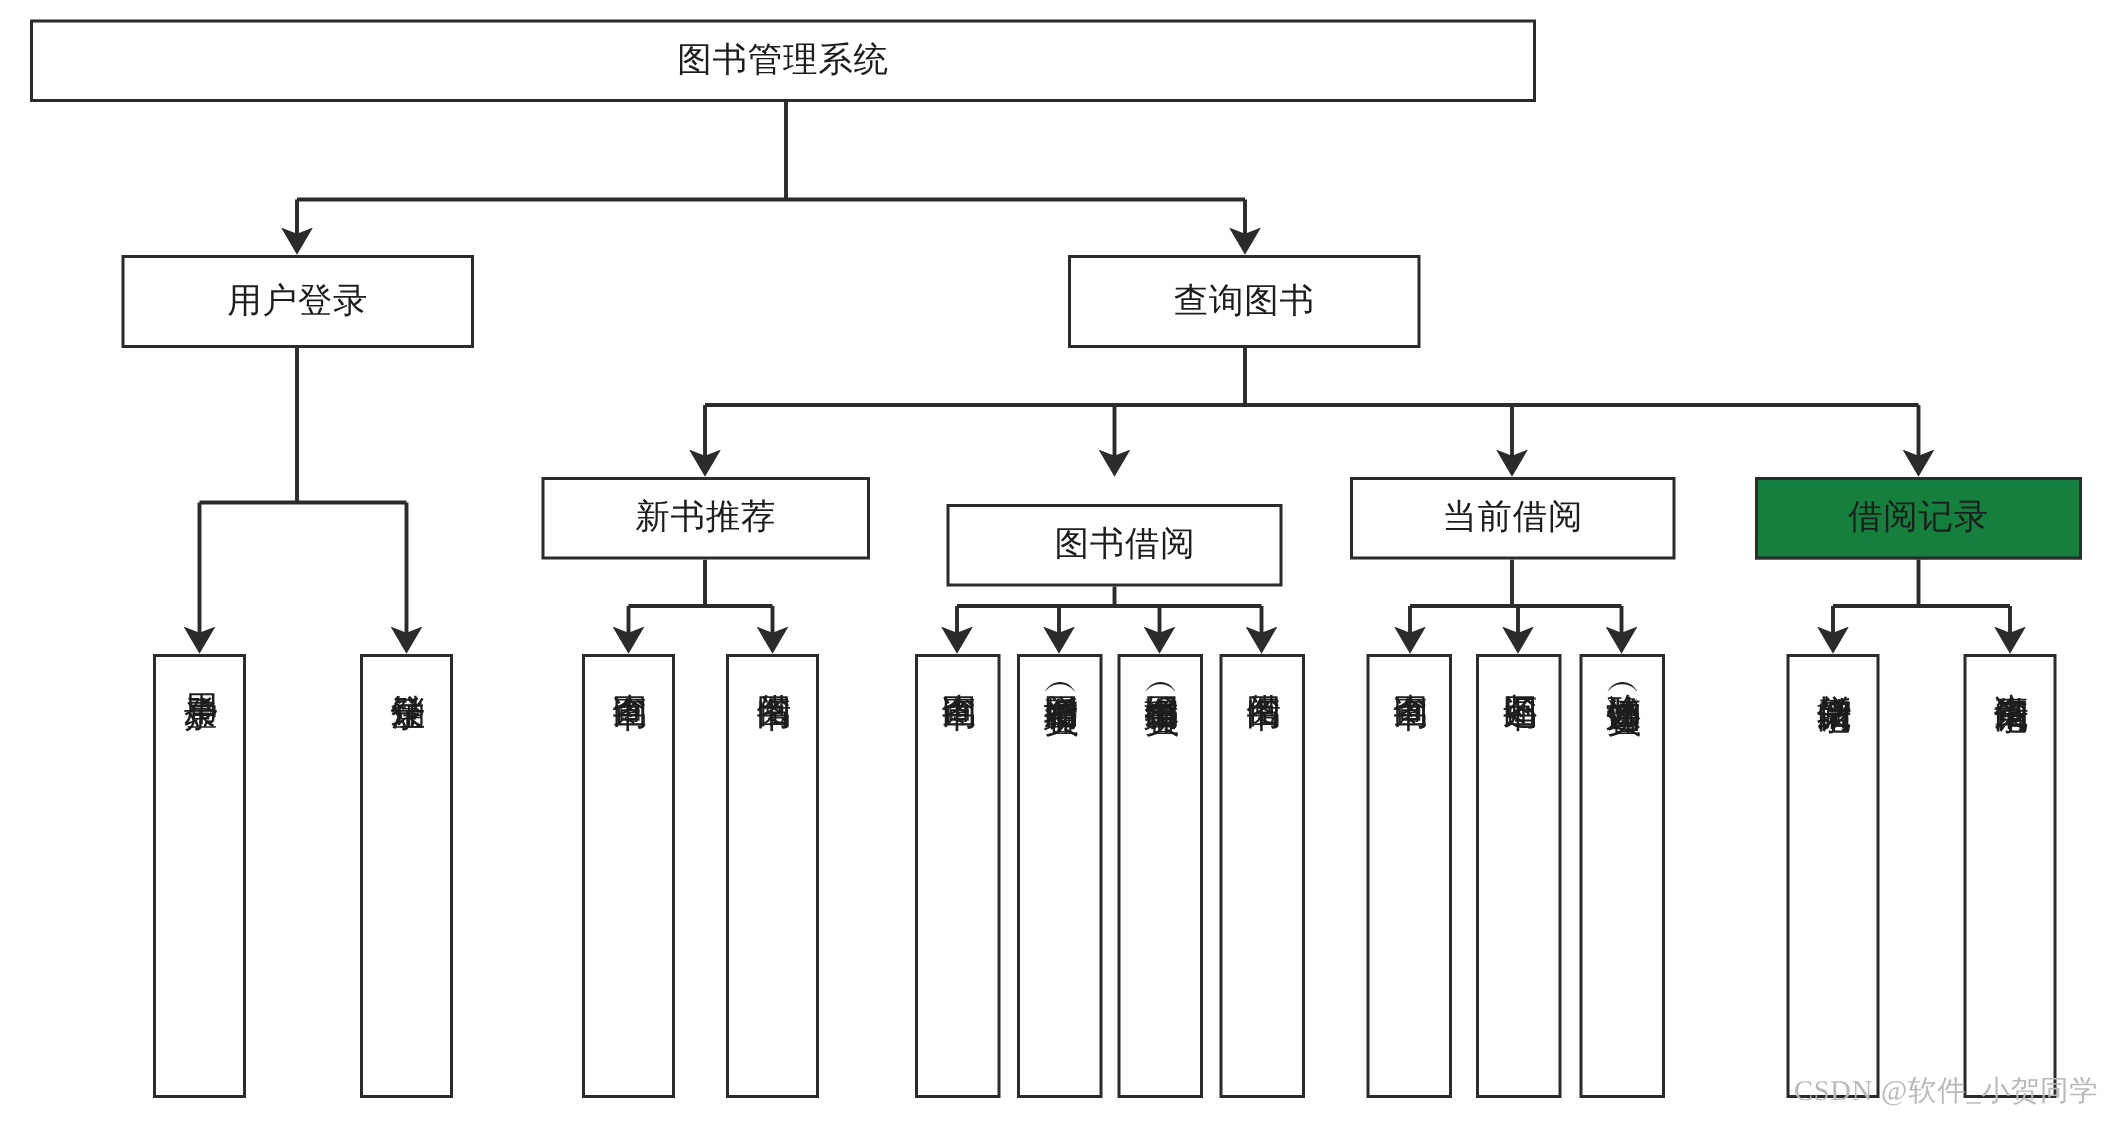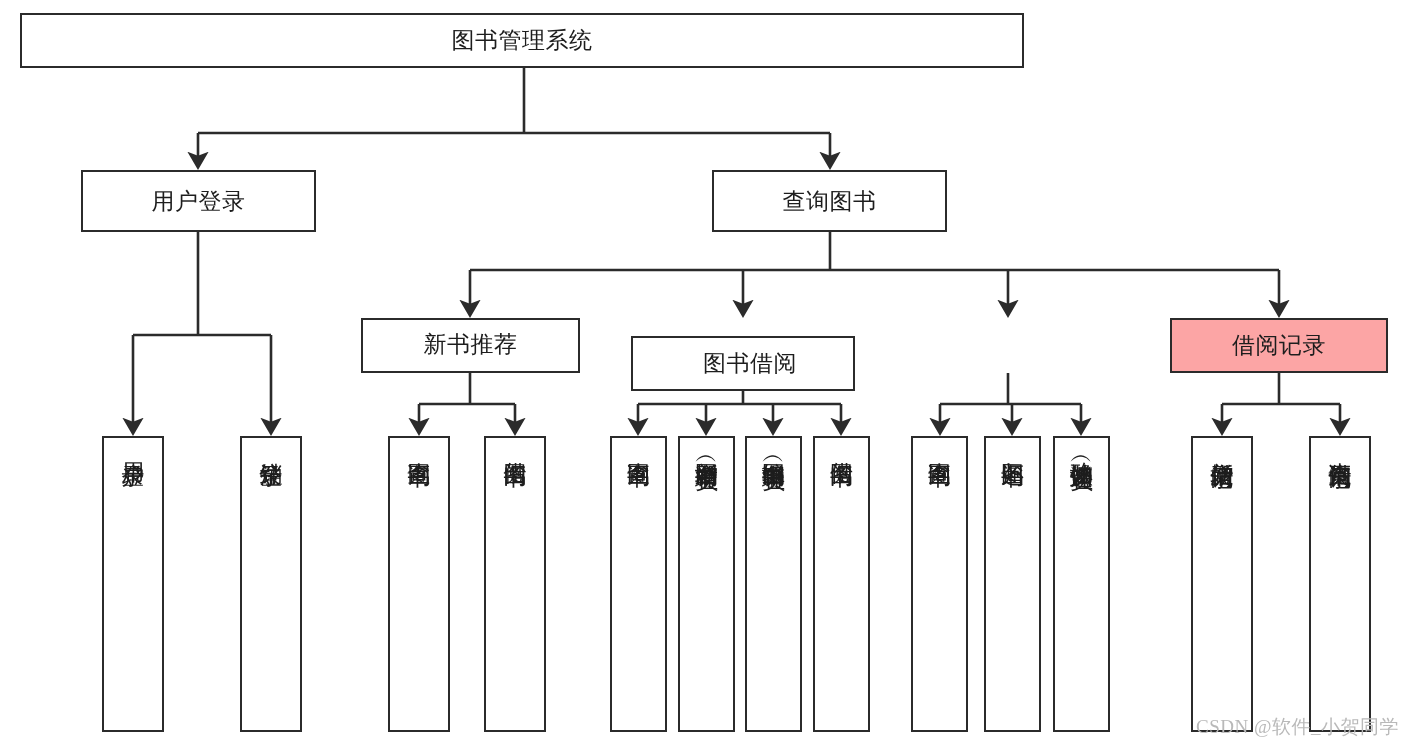--- a/index.html
+++ b/index.html
@@ -149,21 +149,24 @@
   <div class="node horizontal" style="left: 712px; top: 170px; width: 235px; height: 62px; border-color: rgb(43, 43, 43); background: rgb(255, 255, 255);">
     <span class="node-label" style="color: rgb(29, 29, 29);">查询图书</span>
   </div>
 
   <div class="node horizontal" style="left: 361px; top: 318px; width: 219px; height: 55px; border-color: rgb(43, 43, 43); background: rgb(255, 255, 255); font-family: Liberation Serif, serif;">
     <span class="node-label" style="color: rgb(29, 29, 29);">新书推荐</span>
   </div>
   <div class="node horizontal" style="left: 631px; top: 336px; width: 224px; height: 55px; border-color: rgb(43, 43, 43); background: rgb(255, 255, 255); padding-left: 14px;">
     <span class="node-label" style="color: rgb(29, 29, 29);">图书借阅</span>
   </div>
-  <div class="node horizontal" style="left: 1170px; top: 318px; width: 218px; height: 55px; border-color: rgb(43, 43, 43); background: #fca5a5;">
+  <div class="node horizontal" style="left: 900px; top: 318px; width: 217px; height: 55px; border-color: rgb(43, 43, 43); background: rgb(255, 255, 255);">
+    <span class="node-label" style="color: rgb(29, 29, 29);">当前借阅</span>
+  </div>
+  <div class="node horizontal" style="left: 1170px; top: 318px; width: 218px; height: 55px; border-color: rgb(43, 43, 43); background: #15803d;">
     <span class="node-label" style="color: rgb(29, 29, 29);">借阅记录</span>
   </div>
 
   <div class="node vertical" style="left: 102px; top: 436px; width: 62px; height: 296px; border-color: rgb(43, 43, 43); background: rgb(255, 255, 255);">
     <span class="node-label" style="color: rgb(29, 29, 29);">用户登录</span>
   </div>
   <div class="node vertical" style="left: 240px; top: 436px; width: 62px; height: 296px; border-color: rgb(43, 43, 43); background: rgb(255, 255, 255);">
     <span class="node-label" style="color: rgb(29, 29, 29);">注销登录</span>
   </div>
 

